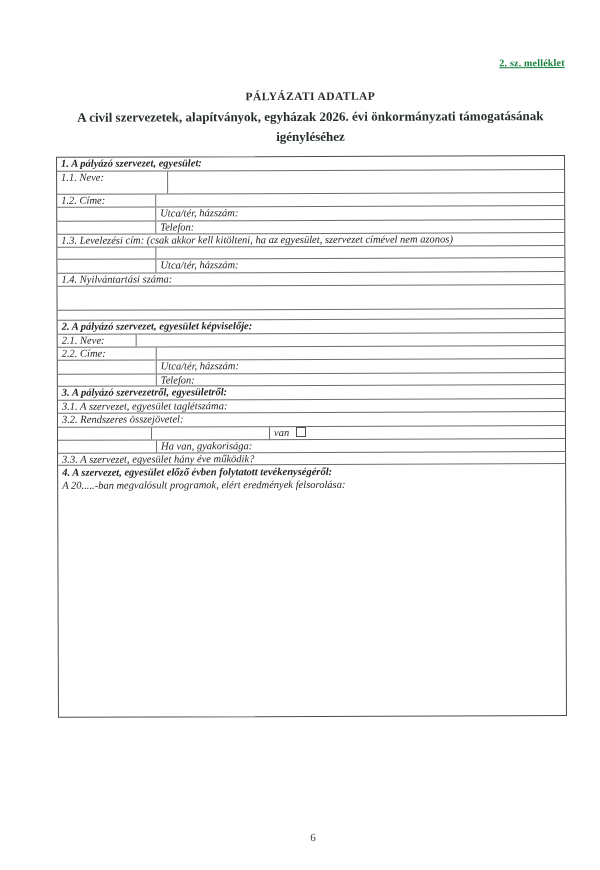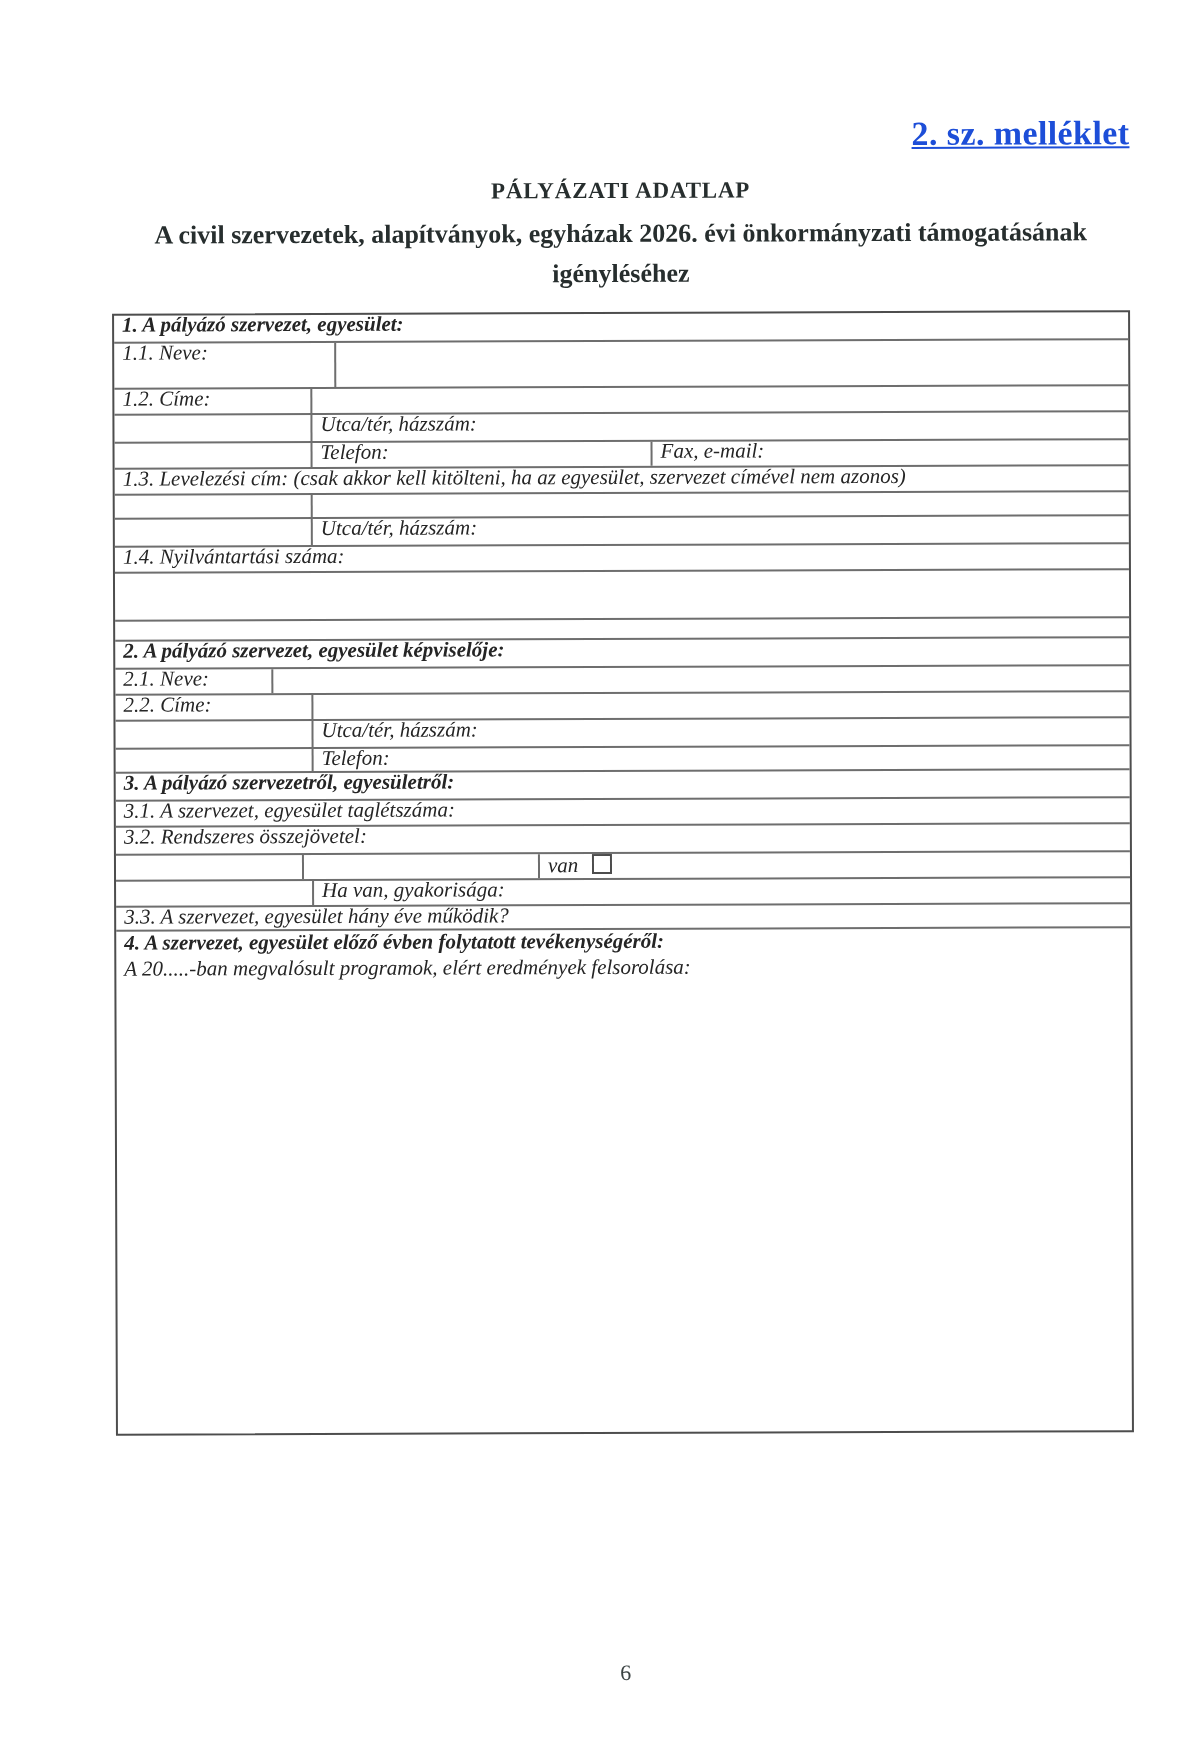--- a/index.html
+++ b/index.html
@@ -11,22 +11,22 @@
     position:relative;
     overflow:hidden;
   }
   .sheet {
     position:absolute; left:0; top:0; width:600px; height:870px;
     transform:rotate(-0.2deg);
   }
   
   .attachment {
     position:absolute; top:58px; right:34px;
-    font-size:17px; font-weight:bold; text-decoration:underline;
-    letter-spacing:0.2px; color:#1d4ed8;
+    font-size:10px; font-weight:bold; text-decoration:underline;
+    letter-spacing:0.2px; color:#15803d;
   }
   .title {
     position:absolute; top:90px; left:57px; width:509px;
     text-align:center; font-size:11.5px; font-weight:bold;
     letter-spacing:0.4px; color:#272e2e;
   }
   .subtitle {
     position:absolute; top:107px; left:30px; width:563px;
     text-align:center; font-size:13px; font-weight:bold;
     line-height:20px; color:#272e2e;
@@ -90,21 +90,20 @@
     </div>
 
     <div class="row" style="height:14px">
       <div class="cell" style="width:98px"></div>
       <div class="cell grow">Utca/tér, házszám:</div>
     </div>
 
     <div class="row" style="height:13px">
       <div class="cell" style="width:98px"></div>
       <div class="cell" style="width:170px">Telefon:</div>
-      <div class="cell grow">Fax, e-mail:</div>
     </div>
 
     <div class="row" style="height:13px">
       <div class="cell grow">1.3. Levelezési cím: (csak akkor kell kitölteni, ha az egyesület, szervezet  címével nem azonos)</div>
     </div>
 
     <div class="row" style="height:12px">
       <div class="cell" style="width:98px"></div>
       <div class="cell grow"></div>
     </div>

